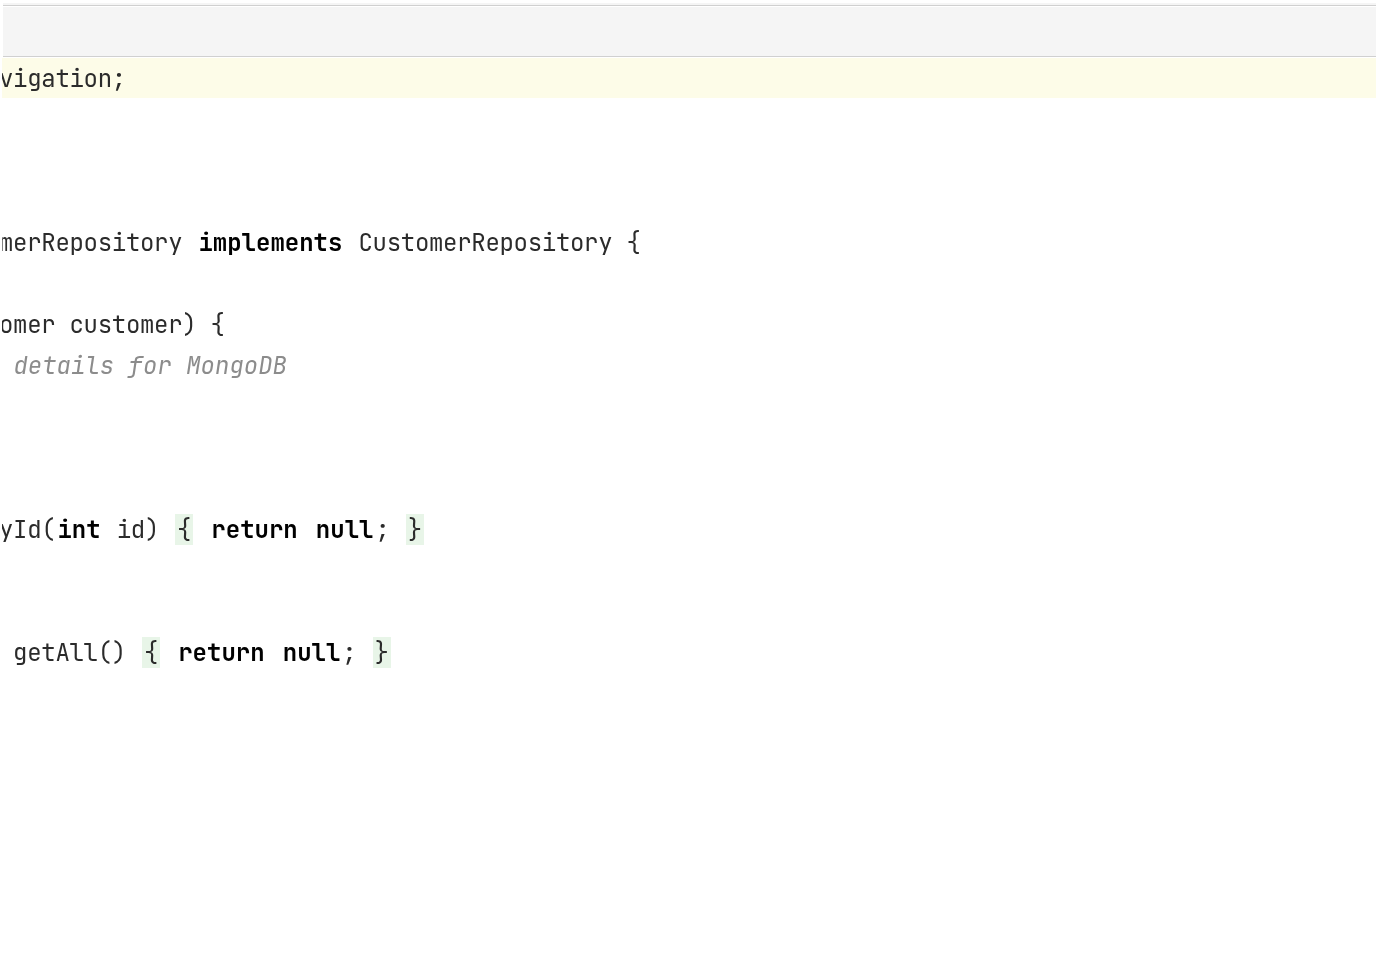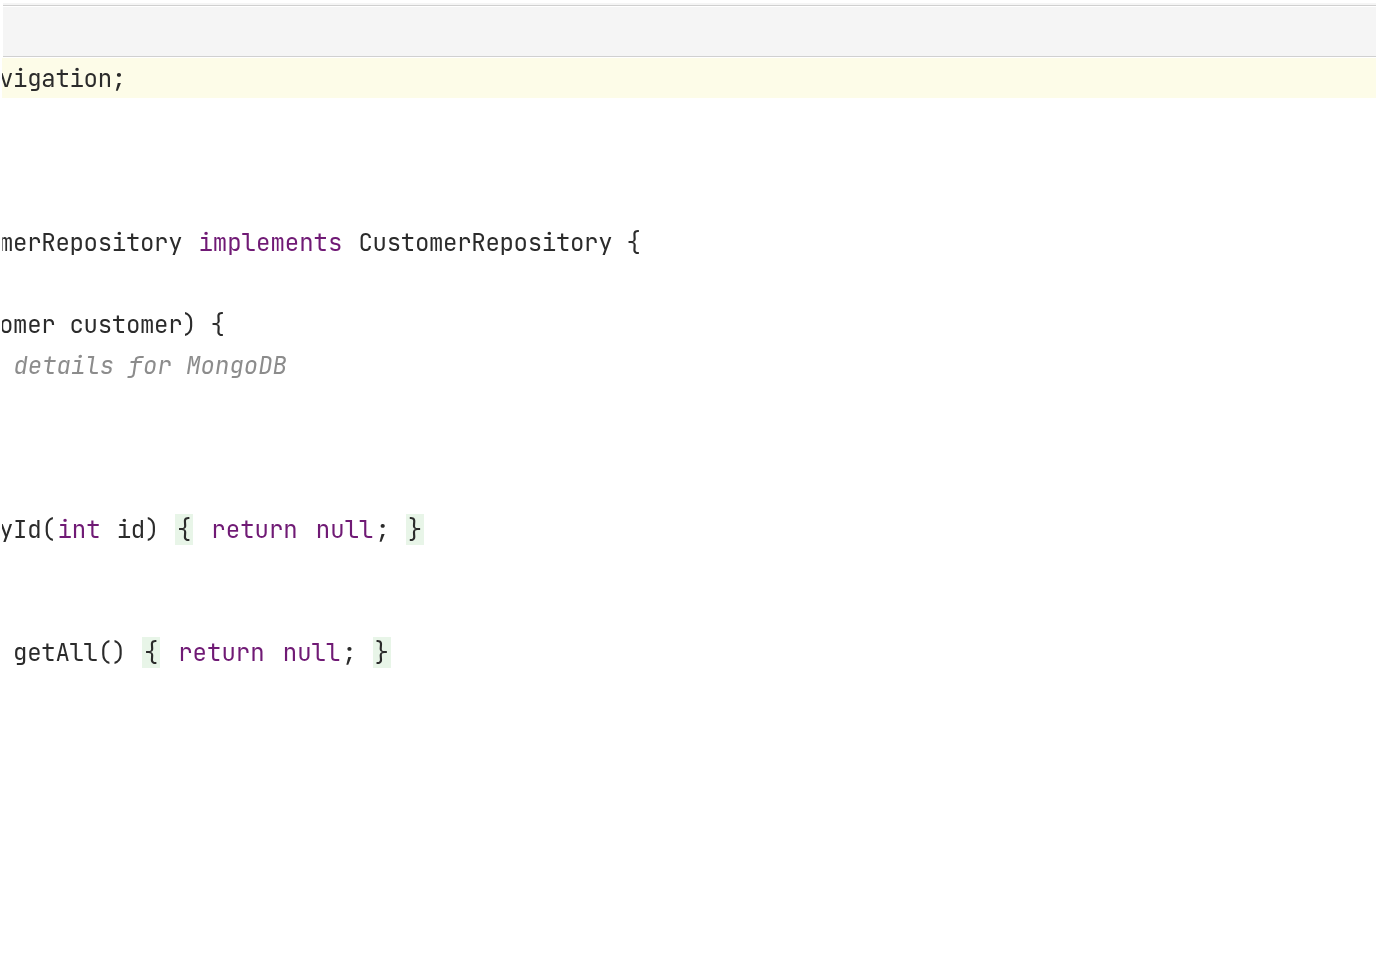--- a/index.html
+++ b/index.html
@@ -43,22 +43,22 @@
       align-items: center;
       white-space: pre;
       padding-left: 0;
       margin-left: -5px;
     }
     .code-text {
       color: #2b2b2b;
       letter-spacing: -0.3px;
     }
     .keyword {
-      color: #701a75;
-      font-weight: 400;
+      color: #000000;
+      font-weight: 700;
     }
     .comment {
       color: #8c8c8c;
       font-style: italic;
     }
     .brace-highlight {
       background: #e8f5e8;
       padding: 0 2px;
     }
     .spacer-40 {

